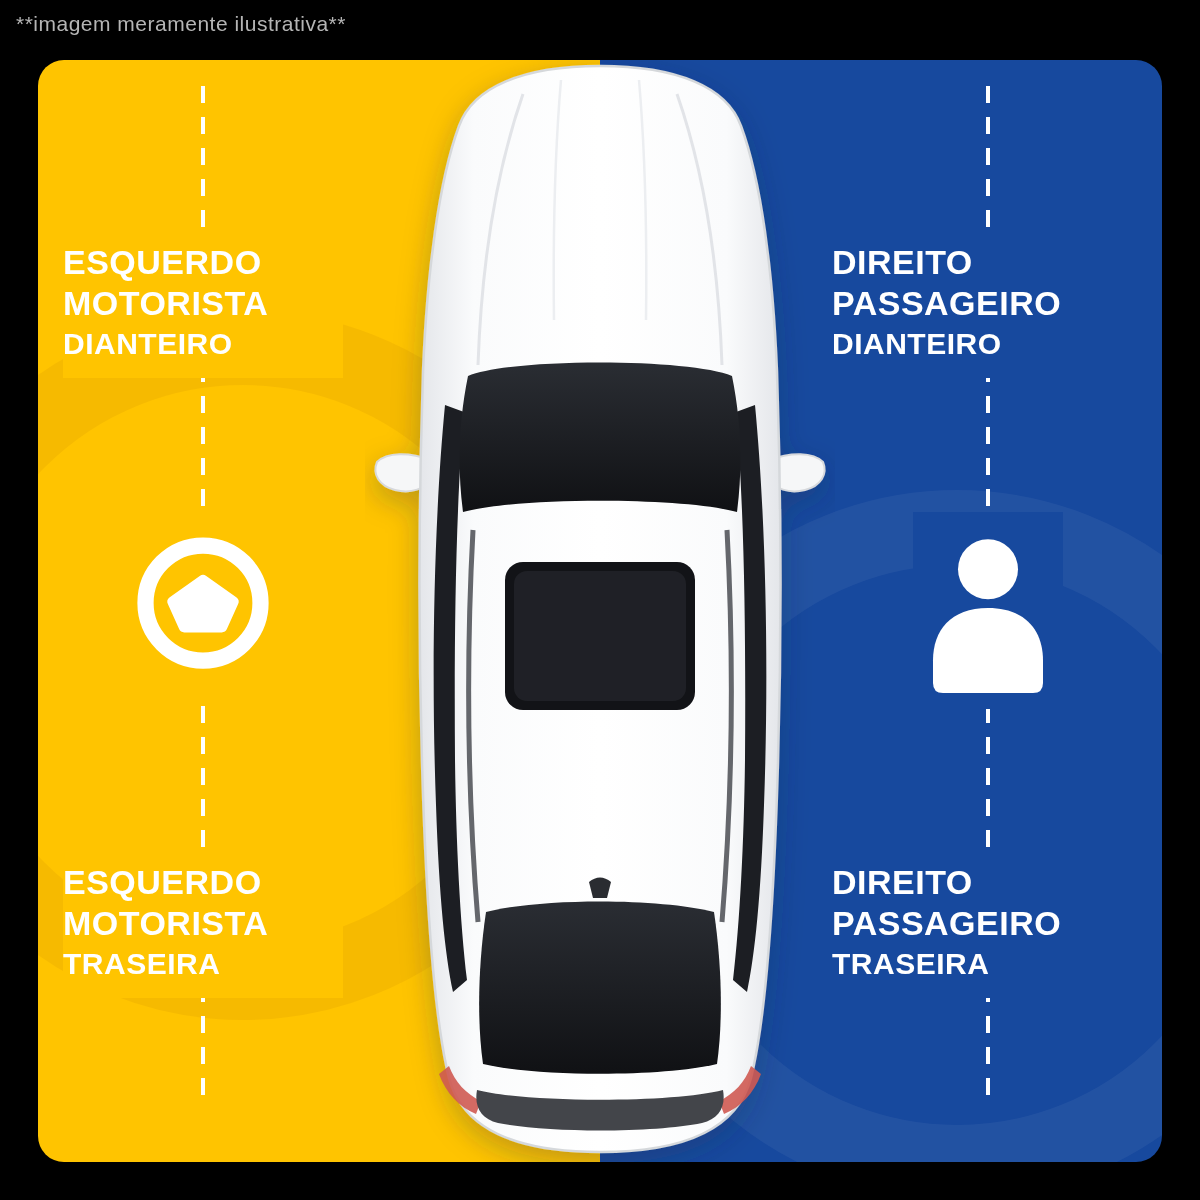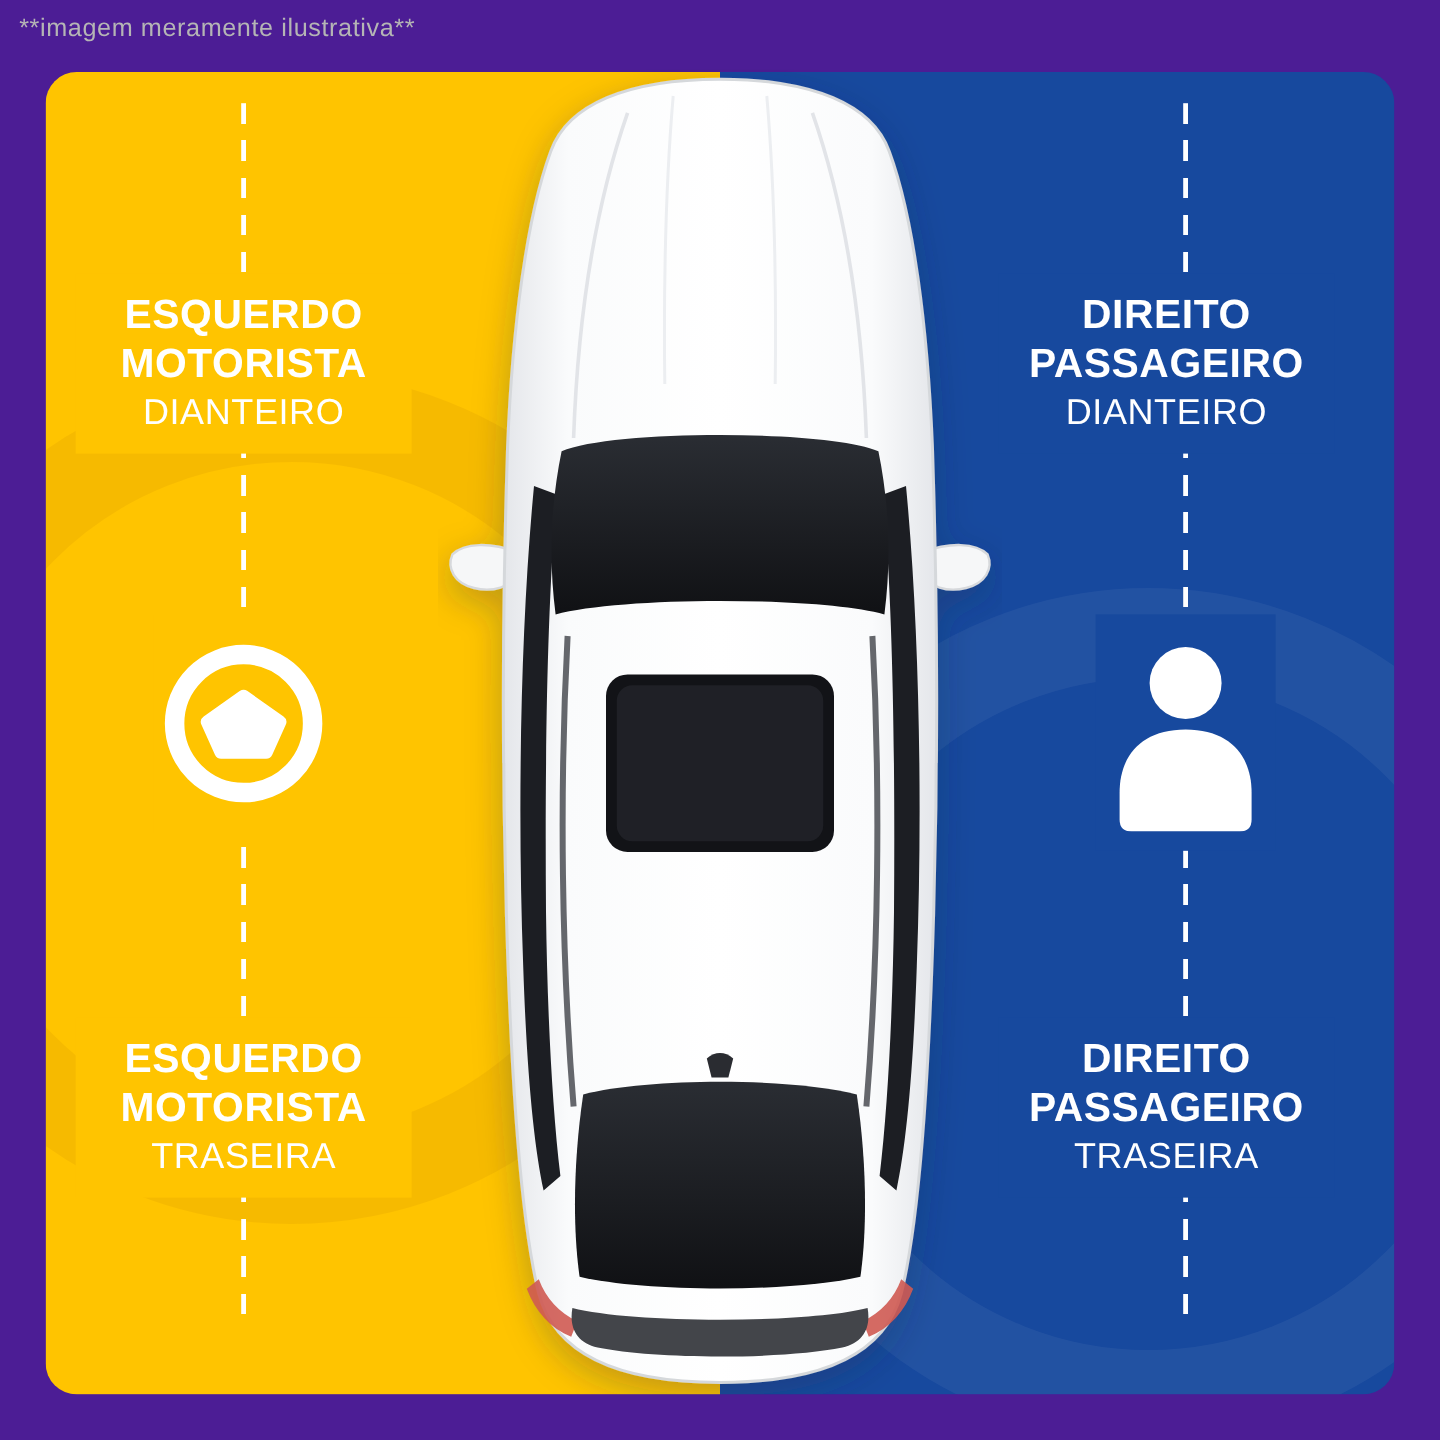--- a/index.html
+++ b/index.html
@@ -1,19 +1,19 @@
 <!DOCTYPE html>
 <html style="--yellow: #FFC400; --blue: #17499E; --label_text: #FFFFFF; --disclaimer_text: #B5B5B5;"><head>
 <meta charset="utf-8">
 <style>
   html,body{margin:0;padding:0;background:#ffffff;}
   .stage{
     position:relative;
     width:1200px;height:1200px;
-    background:#4c1d95;
+    background:#000000;
     overflow:hidden;
     font-family:"Liberation Sans", sans-serif;
   }
   .disclaimer{
     position:absolute;left:16px;top:12px;
     font-size:21px;letter-spacing:.5px;
     color:var(--disclaimer_text,#b5b5b5);
   }
   .panels{
     position:absolute;left:38px;top:60px;
@@ -29,27 +29,27 @@
   .panel.right .watermark{right:-150px;top:430px;width:560px;height:560px;border:75px solid rgba(255,255,255,0.05);}
   .dash-line{
     position:absolute;width:4px;top:26px;height:calc(100% - 92px);
     background:repeating-linear-gradient(to bottom,#ffffff 0 17px,transparent 17px 31px);
   }
   .panel.left .dash-line{left:163px;}
   .panel.right .dash-line{left:386px;}
   .mask{position:absolute;z-index:2;}
   .panel.left .mask{background:var(--yellow,#FFC400);}
   .panel.right .mask{background:var(--blue,#17499E);}
-  .label{width:280px;text-align:center;padding:14px 0;color:var(--label_text,#fff);}
+  .label{width:280px;padding:14px 0;color:var(--label_text,#fff);}
   .panel.left .label{left:25px;}
   .panel.right .label{left:232px;}
   .label.front{top:168px;}
   .label.rear{top:788px;}
   .lb{font-size:34px;font-weight:700;line-height:41px;letter-spacing:.5px;}
-  .lr{font-size:30px;font-weight:400;line-height:40px;letter-spacing:.5px;}
+  .lr{font-size:30px;font-weight:700;line-height:40px;letter-spacing:.5px;}
   .icon-wrap{top:452px;width:150px;padding:16px 0;display:flex;justify-content:center;}
   .panel.left .icon-wrap{left:90px;}
   .panel.right .icon-wrap{left:313px;}
   .car{position:absolute;left:365px;top:58px;width:470px;height:1104px;z-index:5;}
 </style>
 </head>
 <body>
 
 <div class="stage">
 

